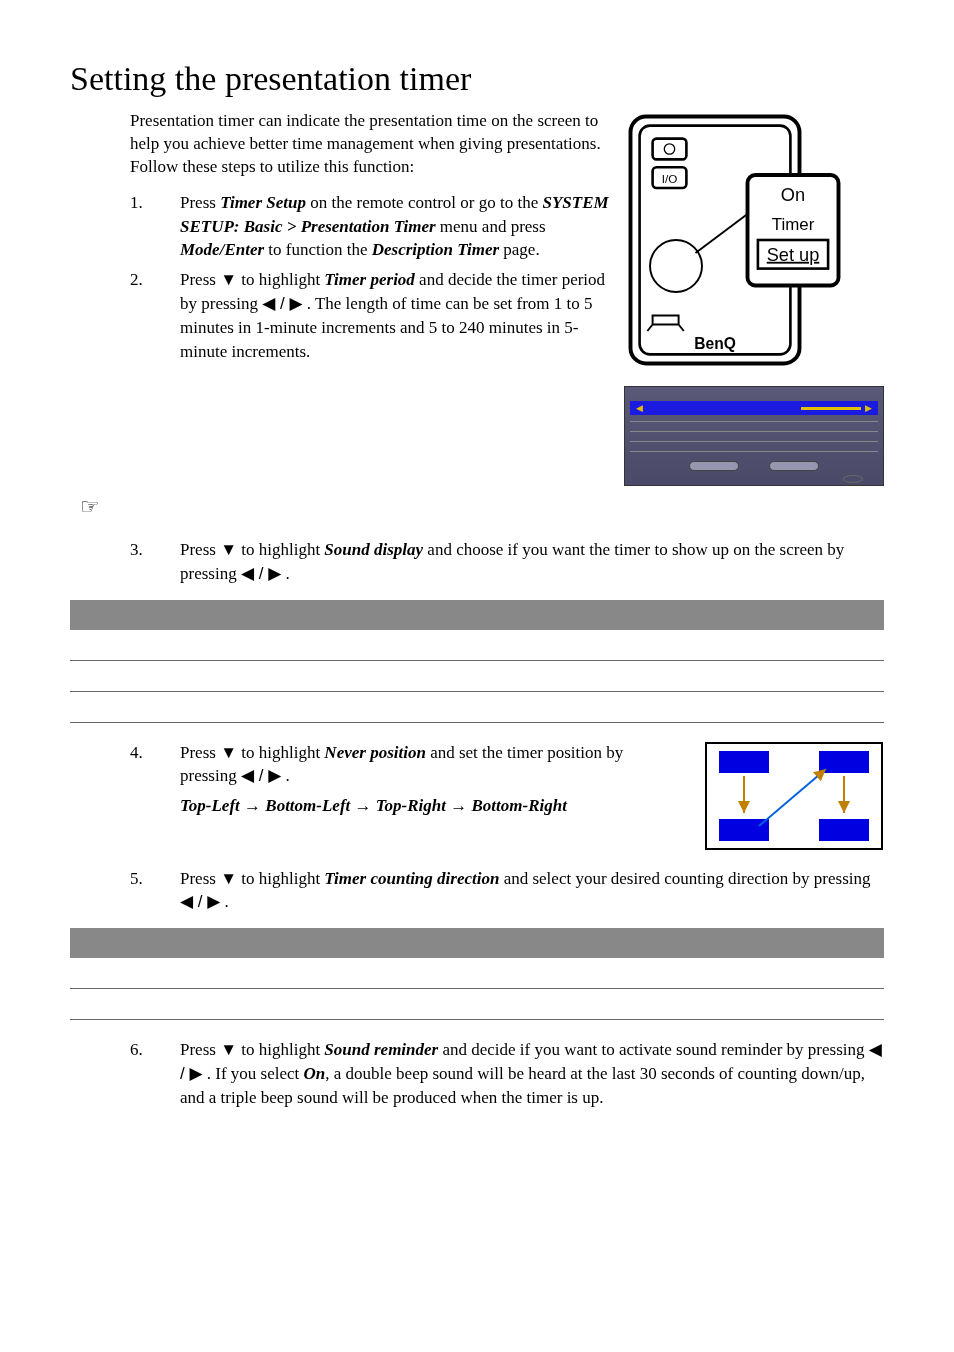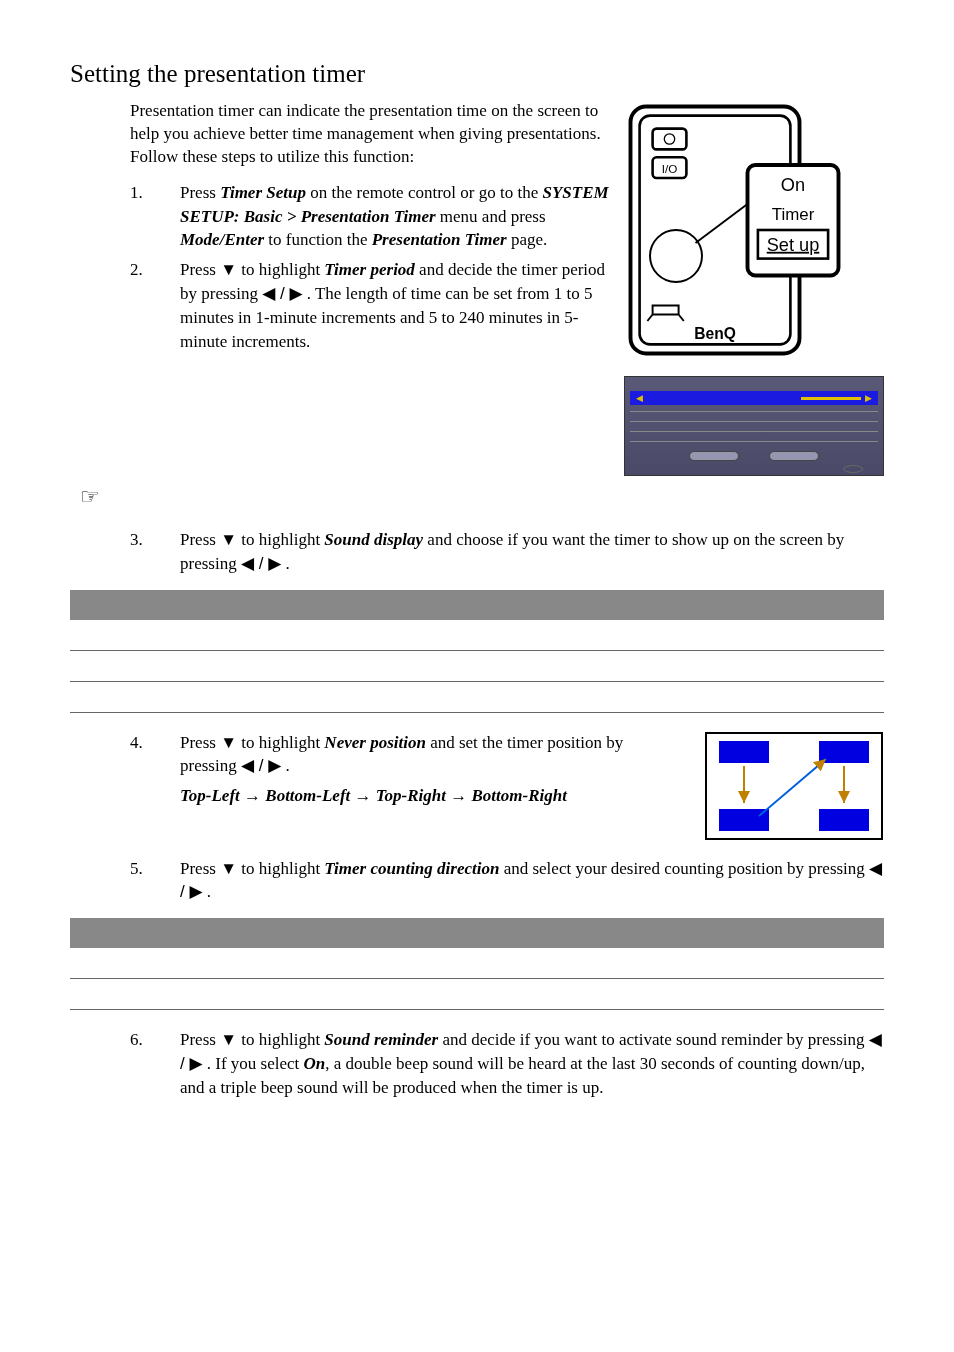--- a/index.html
+++ b/index.html
@@ -5,21 +5,21 @@
   * { margin: 0; padding: 0; box-sizing: border-box; }
   body {
     width: 954px;
     font-family: Georgia, 'Times New Roman', serif;
     color: #000;
     background: #fff;
     padding: 60px 70px 40px 70px;
   }
   h1 {
     font-family: 'Palatino Linotype', 'Book Antiqua', Palatino, serif;
-    font-size: 25px;
+    font-size: 34px;
     font-weight: 400;
     margin-bottom: 12px;
   }
   .intro-block {
     display: flex;
   }
   .intro-text {
     flex: 1;
     margin-left: 60px;
     font-size: 17px;
@@ -150,21 +150,21 @@
 
 <h1>Setting the presentation timer</h1>
 
 <div class="intro-block">
   <div class="intro-text">
     <p>Presentation timer can indicate the presentation time on the screen to help you achieve better time management when giving presentations. Follow these steps to utilize this function:</p>
     <div class="ol-block" style="margin-left:0; margin-top:12px;">
       <div class="step">
         <div class="step-num">1.</div>
         <div class="step-body">
-          <span>Press </span><span class="bold">Timer Setup</span><span> on the remote control or go to the </span><span class="bold">SYSTEM SETUP: Basic &gt; Presentation Timer</span><span> menu and press </span><span class="bold">Mode/Enter</span><span> to function the </span><span class="bold">Presentation Timer</span><span> page.</span>
+          <span>Press </span><span class="bold">Timer Setup</span><span> on the remote control or go to the </span><span class="bold">SYSTEM SETUP: Basic &gt; Presentation Timer</span><span> menu and press </span><span class="bold">Mode/Enter</span><span> to function the </span><span class="bold">Description Timer</span><span> page.</span>
         </div>
       </div>
       <div class="step">
         <div class="step-num">2.</div>
         <div class="step-body">
           <span>Press </span><span class="arrow">▼</span><span> to highlight </span><span class="bold">Timer period</span><span> and decide the timer period by pressing </span><span class="arrow">◀ / ▶</span><span> . The length of time can be set from 1 to 5 minutes in 1-minute increments and 5 to 240 minutes in 5-minute increments.</span>
         </div>
       </div>
     </div>
   </div>
@@ -280,21 +280,21 @@
       <line x1="140" y1="35" x2="140" y2="72" stroke="#c08000" stroke-width="2" marker-end="url(#ah)"></line>
       <line x1="55" y1="85" x2="122" y2="28" stroke="#0060e0" stroke-width="2" marker-end="url(#ah)"></line>
     </svg>
   </div>
 </div>
 
 <div class="ol-block" style="margin-top:12px;">
   <div class="step">
     <div class="step-num">5.</div>
     <div class="step-body">
-      <span>Press </span><span class="arrow">▼</span><span> to highlight </span><span class="bold">Timer counting direction</span><span> and select your desired counting position by pressing </span><span class="arrow">◀ / ▶</span><span> .</span>
+      <span>Press </span><span class="arrow">▼</span><span> to highlight </span><span class="bold">Timer counting direction</span><span> and select your desired counting direction by pressing </span><span class="arrow">◀ / ▶</span><span> .</span>
     </div>
   </div>
 </div>
 
 <table class="table-invisible">
   <tbody>
       <tr>
     <th>Selection</th>
     <th>Description</th>
   </tr>

